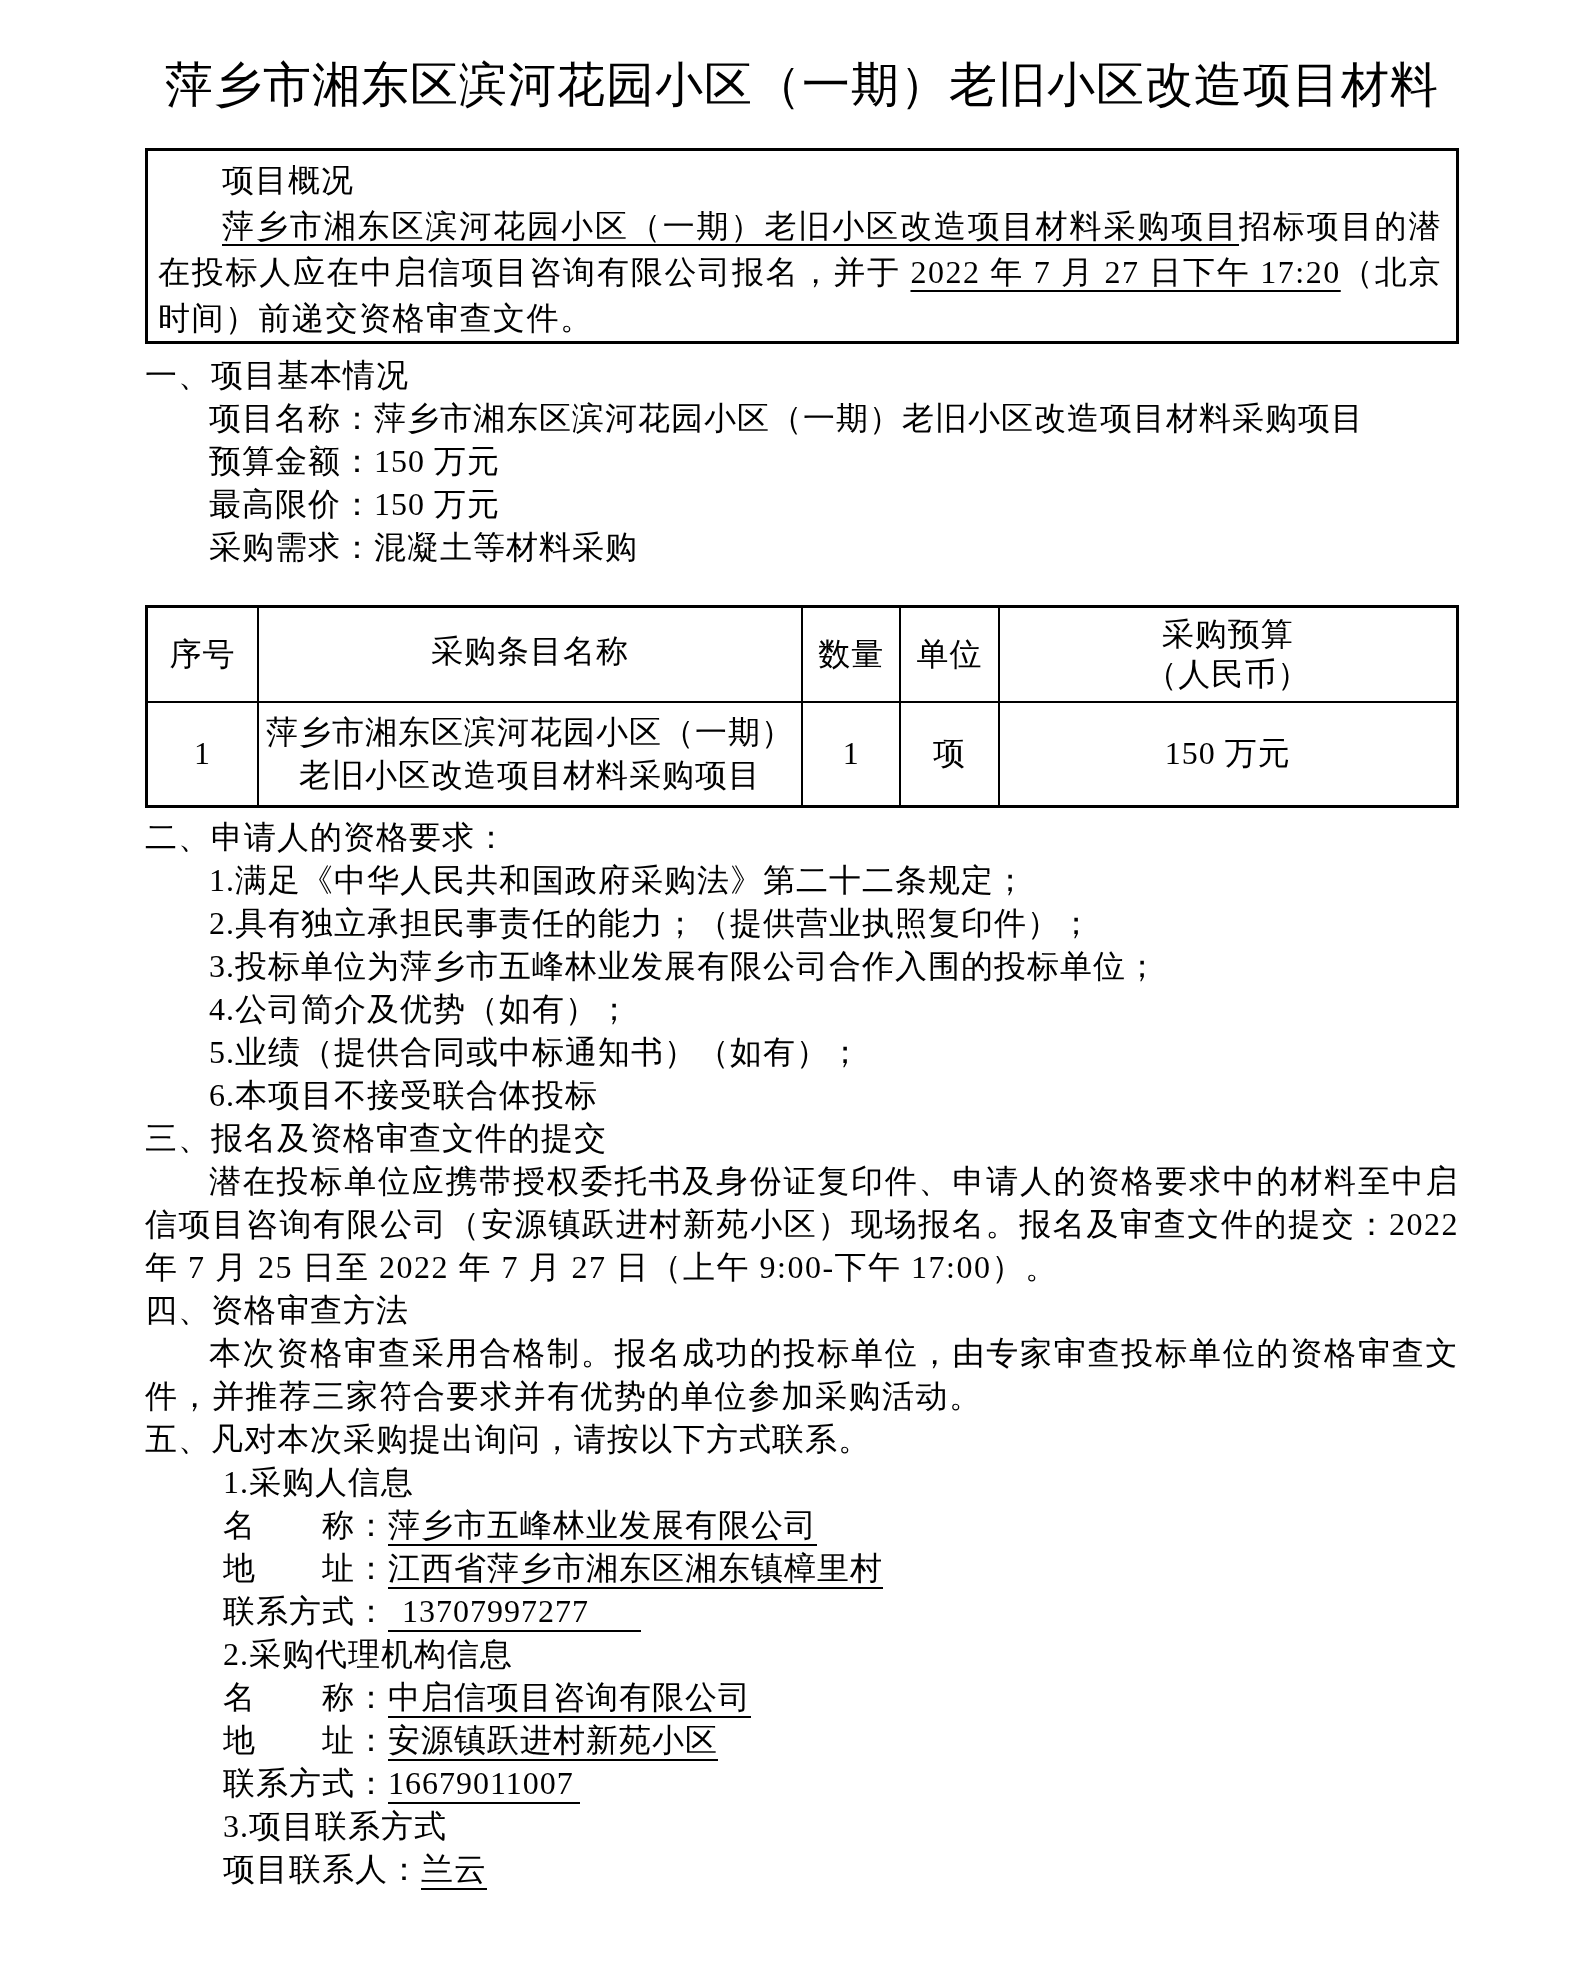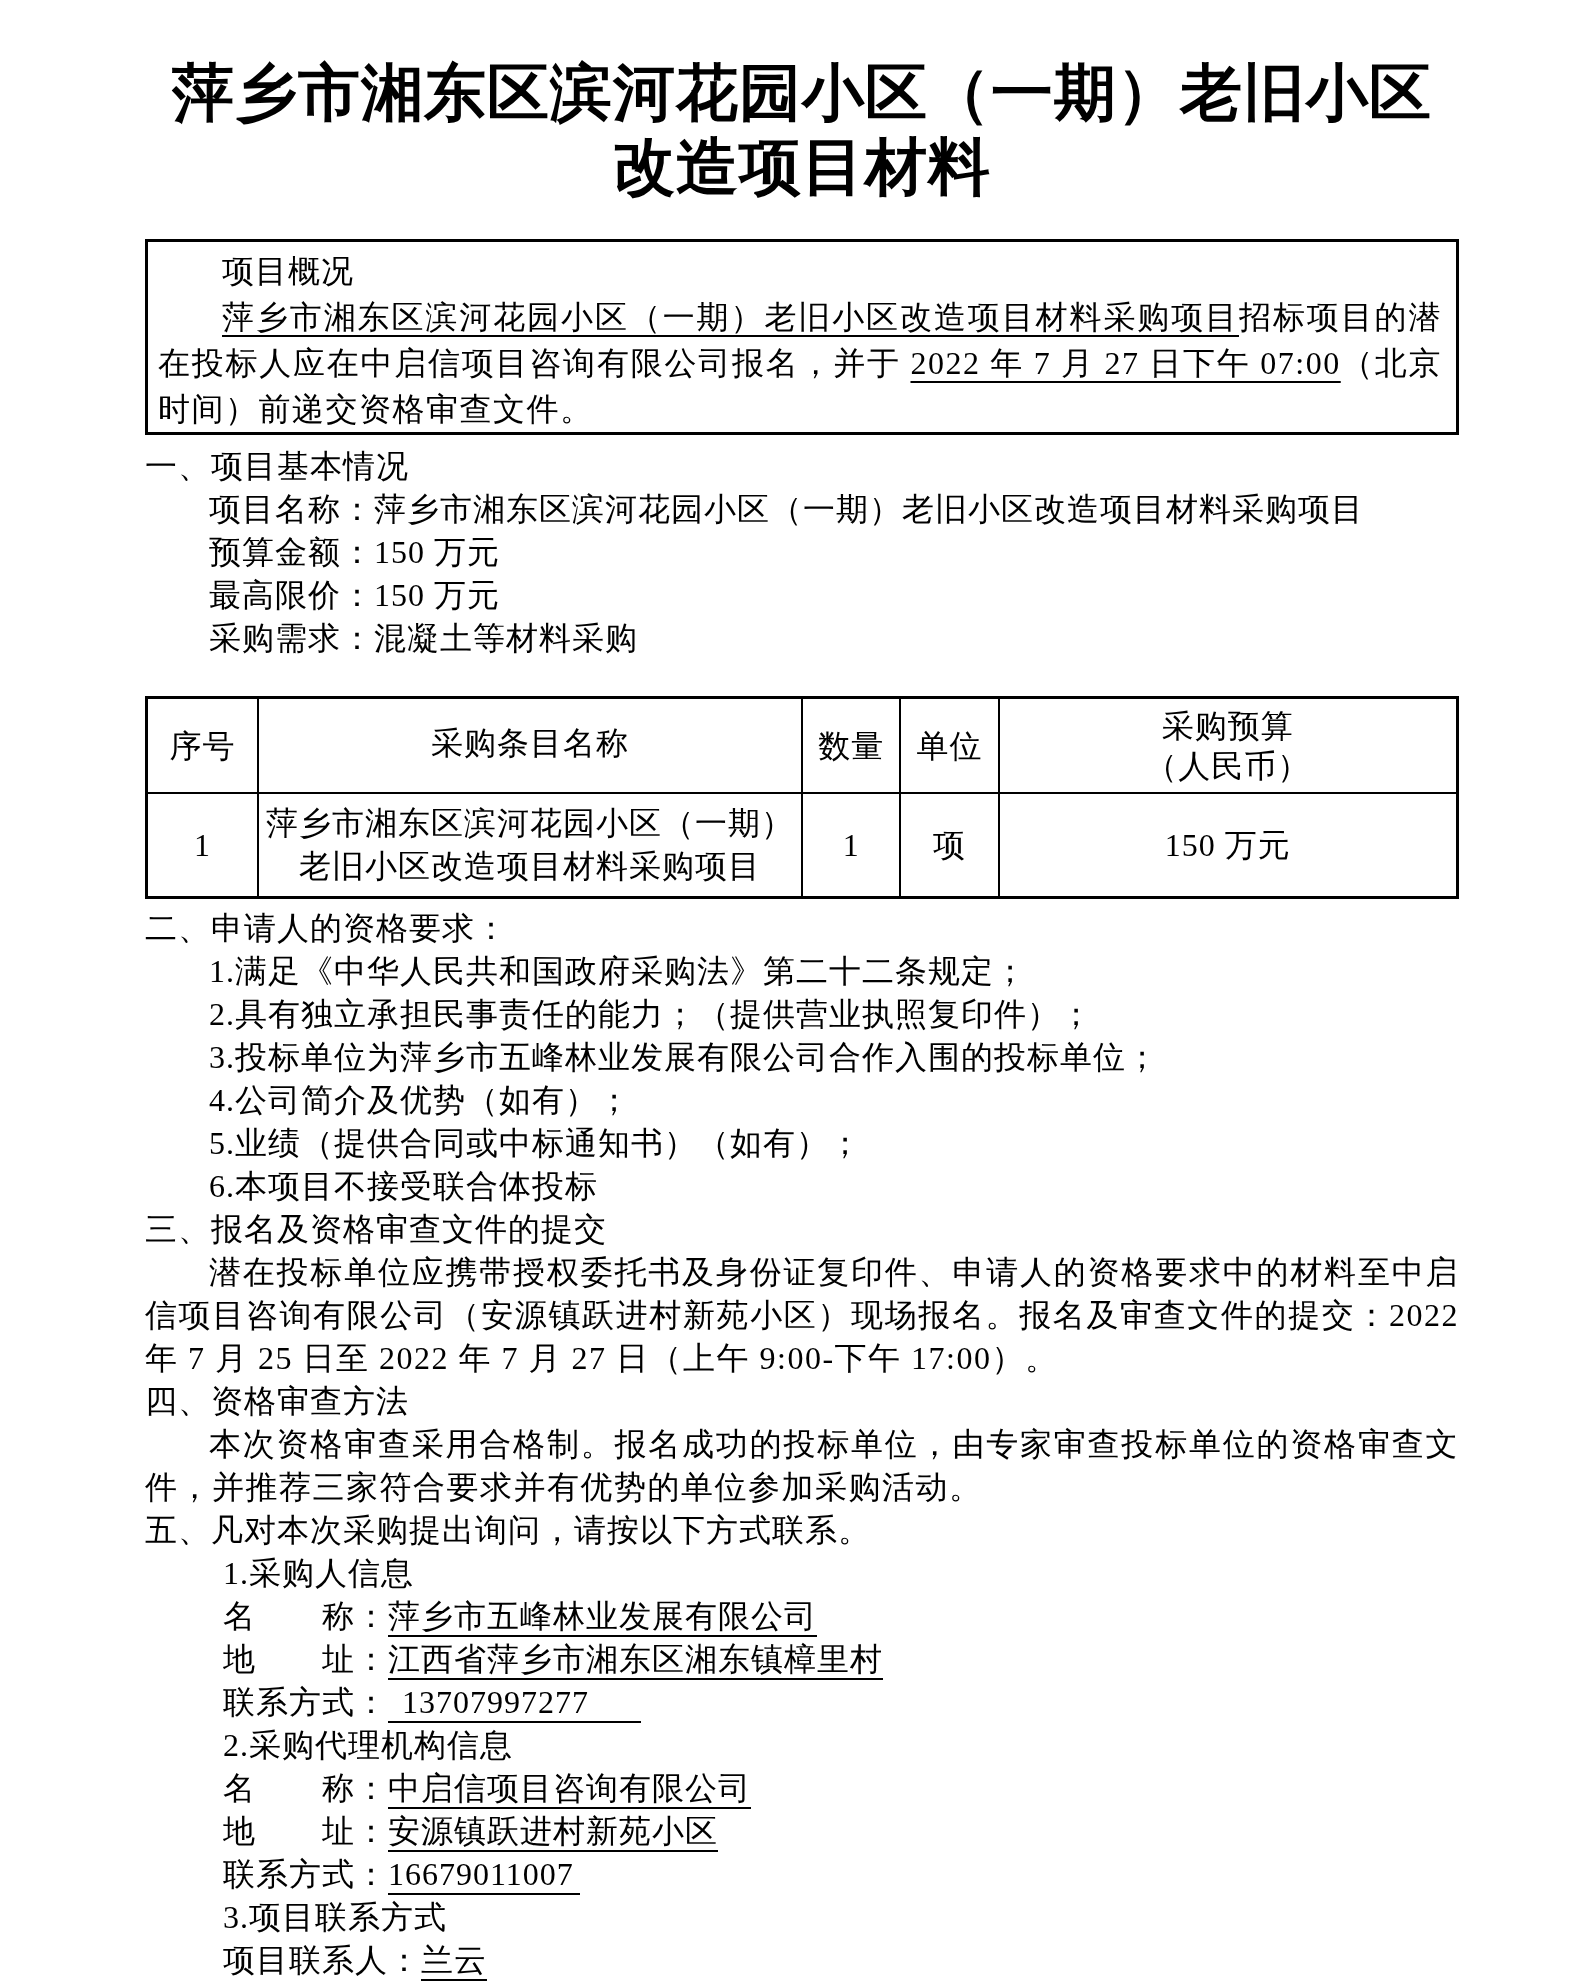--- a/index.html
+++ b/index.html
@@ -6,21 +6,21 @@
   html, body { background:#ffffff; }
   body {
     width:1587px; height:1988px;
     font-family:"Liberation Serif","DejaVu Serif",serif;
     color:#000; overflow:hidden;
     letter-spacing:1px;
   }
   .page { width:100%; height:100%; padding:56px 128px 30px 145px; }
 
   .doc-title {
-    font-size:62px; font-weight:700; text-align:center;
+    font-size:48px; font-weight:400; text-align:center;
     line-height:1.2; letter-spacing:1px;
   }
 
   .overview-box {
     border:3px solid #000;
     margin-top:34px;
     padding:6px 14px 0 10px;
     font-size:32px; line-height:46px;
   }
   .overview-label { text-indent:2em; }
@@ -71,21 +71,21 @@
 <body>
 
 <div class="page">
 
   <div class="doc-title">
     <div>萍乡市湘东区滨河花园小区（一期）老旧小区改造项目材料</div>
   </div>
 
   <div class="overview-box">
     <div class="overview-label">项目概况</div>
-    <div class="overview-para"><span class="u">萍乡市湘东区滨河花园小区（一期）老旧小区改造项目材料采购项目</span><span>招标项目的潜在投标人应在中启信项目咨询有限公司报名，并于 </span><span class="u">2022 年 7 月 27 日下午 07:00</span><span>（北京时间）前递交资格审查文件。</span></div>
+    <div class="overview-para"><span class="u">萍乡市湘东区滨河花园小区（一期）老旧小区改造项目材料采购项目</span><span>招标项目的潜在投标人应在中启信项目咨询有限公司报名，并于 </span><span class="u">2022 年 7 月 27 日下午 17:20</span><span>（北京时间）前递交资格审查文件。</span></div>
   </div>
 
   <div class="section-heading mt10">一、项目基本情况</div>
   <div class="body-line">项目名称：萍乡市湘东区滨河花园小区（一期）老旧小区改造项目材料采购项目</div>
   <div class="body-line">预算金额：150 万元</div>
   <div class="body-line">最高限价：150 万元</div>
   <div class="body-line">采购需求：混凝土等材料采购</div>
 
   <table class="items">
     <thead>

